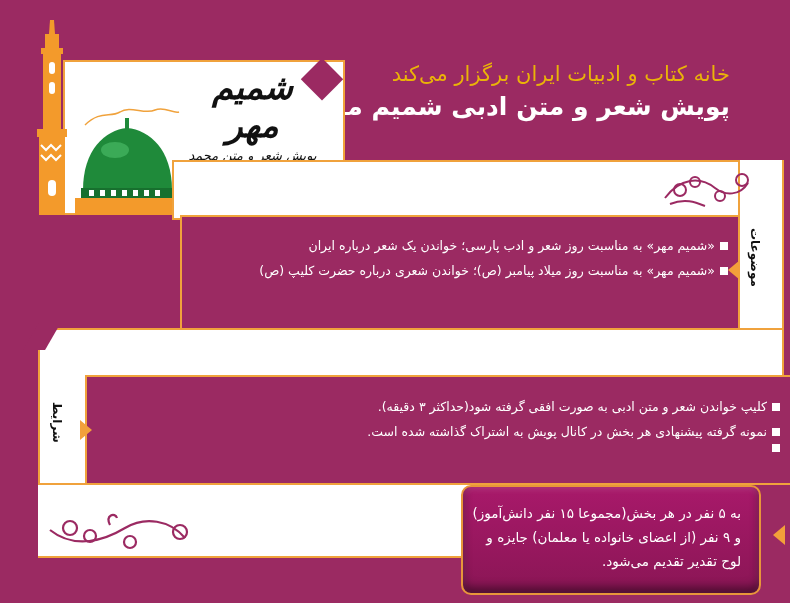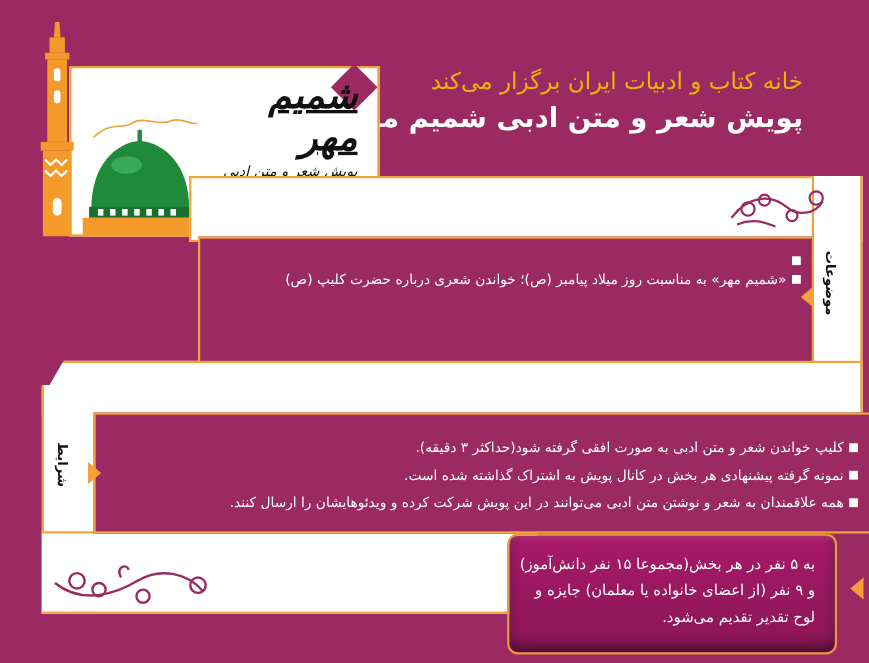--- a/index.html
+++ b/index.html
@@ -28,21 +28,21 @@
   .logo-box { left: 63px; top: 60px; width: 282px; height: 155px; }
   .logo-notch {
     left: 322px; top: 58px; width: 30px; height: 30px;
     background: #9b2a62;
     transform: rotate(45deg); transform-origin: 0 0;
   }
   .minaret { left: 32px; top: 20px; width: 40px; height: 195px; }
   .dome { left: 75px; top: 100px; width: 105px; height: 115px; }
   .logo-calligraphy {
     left: 180px; top: 68px; width: 145px; height: 140px;
-    color: #111; font-family: "DejaVu Serif", serif; text-align: right; text-decoration: underline;
+    color: #111; font-family: "DejaVu Serif", serif; text-align: center;
   }
   .logo-calligraphy .big { font-size: 34px; line-height: 38px; font-weight: bold; font-style: italic; }
   .logo-calligraphy .small { font-size: 13px; margin-top: 4px; font-style: italic; }
 
   
   .topics-band { left: 172px; top: 160px; width: 612px; height: 60px; border-right: none; }
   .topics-right { left: 738px; top: 160px; width: 46px; height: 215px; border-top: none; }
   .topics-inset { left: 180px; top: 215px; width: 560px; height: 115px; }
   .topics-list { left: 185px; top: 233px; width: 543px; list-style: none; }
   .topics-list li, .conds-list li {
@@ -130,21 +130,21 @@
       <rect x="47" y="90" width="5" height="6"></rect>
     <rect x="58" y="90" width="5" height="6"></rect>
       <rect x="69" y="90" width="5" height="6"></rect>
     <rect x="80" y="90" width="5" height="6"></rect>
   </g>
   <rect x="0" y="98" width="105" height="17" fill="#f39a2b"></rect>
 </svg>
 
 <div class="abs logo-calligraphy">
   <div class="big">شمیم مهر</div>
-  <div class="small">پویش شعر و متن ادبی</div>
+  <div class="small">پویش شعر و متن محمد</div>
 </div>
 
 <div class="abs white-path topics-band"></div>
 <div class="abs white-path topics-right"></div>
 <div class="abs white-path mid-band"></div>
 <div class="abs mid-band-notch"></div>
 <div class="abs white-path left-strip"></div>
 <div class="abs white-path bottom-band"></div>
 
 <svg class="ornament" style="left:660px; top:168px; width:95px; height:42px;" viewBox="0 0 95 42">
@@ -155,20 +155,21 @@
     <circle cx="60" cy="28" r="5"></circle>
       <circle cx="82" cy="12" r="6"></circle>
     <path d="M10,36 C25,30 35,34 45,38"></path>
   </g>
 </svg>
 
 <div class="abs magenta-inset topics-inset"></div>
 <ul class="abs topics-list">
   <li>
       <span class="bullet"></span>
+      <span>«شمیم مهر» به مناسبت روز شعر و ادب پارسی؛ خواندن یک شعر درباره ایران</span>
     </li>
   <li>
       <span class="bullet"></span>
       <span>«شمیم مهر»  به مناسبت روز میلاد پیامبر (ص)؛ خواندن شعری درباره حضرت کلیپ (ص)</span>
     </li>
 </ul>
 <div class="abs pointer pointer-left" style="left:728px; top:260px;"></div>
 <div class="abs side-label topics-label">موضوعات</div>
 
 <div class="abs magenta-inset conds-inset"></div>
@@ -176,21 +177,20 @@
   <li>
       <span class="bullet"></span>
       <span>کلیپ  خواندن شعر و متن ادبی به صورت افقی گرفته شود(حداکثر ۳ دقیقه).</span>
     </li>
   <li>
       <span class="bullet"></span>
       <span>نمونه گرفته پیشنهادی هر بخش در کانال پویش به اشتراک گذاشته شده است.</span>
     </li>
   <li>
       <span class="bullet"></span>
-      <span>همه علاقمندان به شعر و نوشتن متن ادبی می‌توانند در این پویش شرکت کرده و ویدئوهایشان  را ارسال کنند.</span>
     </li>
 </ul>
 <div class="abs pointer pointer-right" style="left:80px; top:420px;"></div>
 <div class="abs side-label conds-label">شرایط</div>
 
 <svg class="ornament" style="left:45px; top:510px; width:150px; height:45px;" viewBox="0 0 150 45">
   <g fill="none" stroke="#9b2a62" stroke-width="2.2">
     <path d="M5,20 C30,40 60,30 80,18 C100,6 125,10 140,28"></path>
     <circle cx="25" cy="18" r="7"></circle>
       <circle cx="45" cy="26" r="6"></circle>

